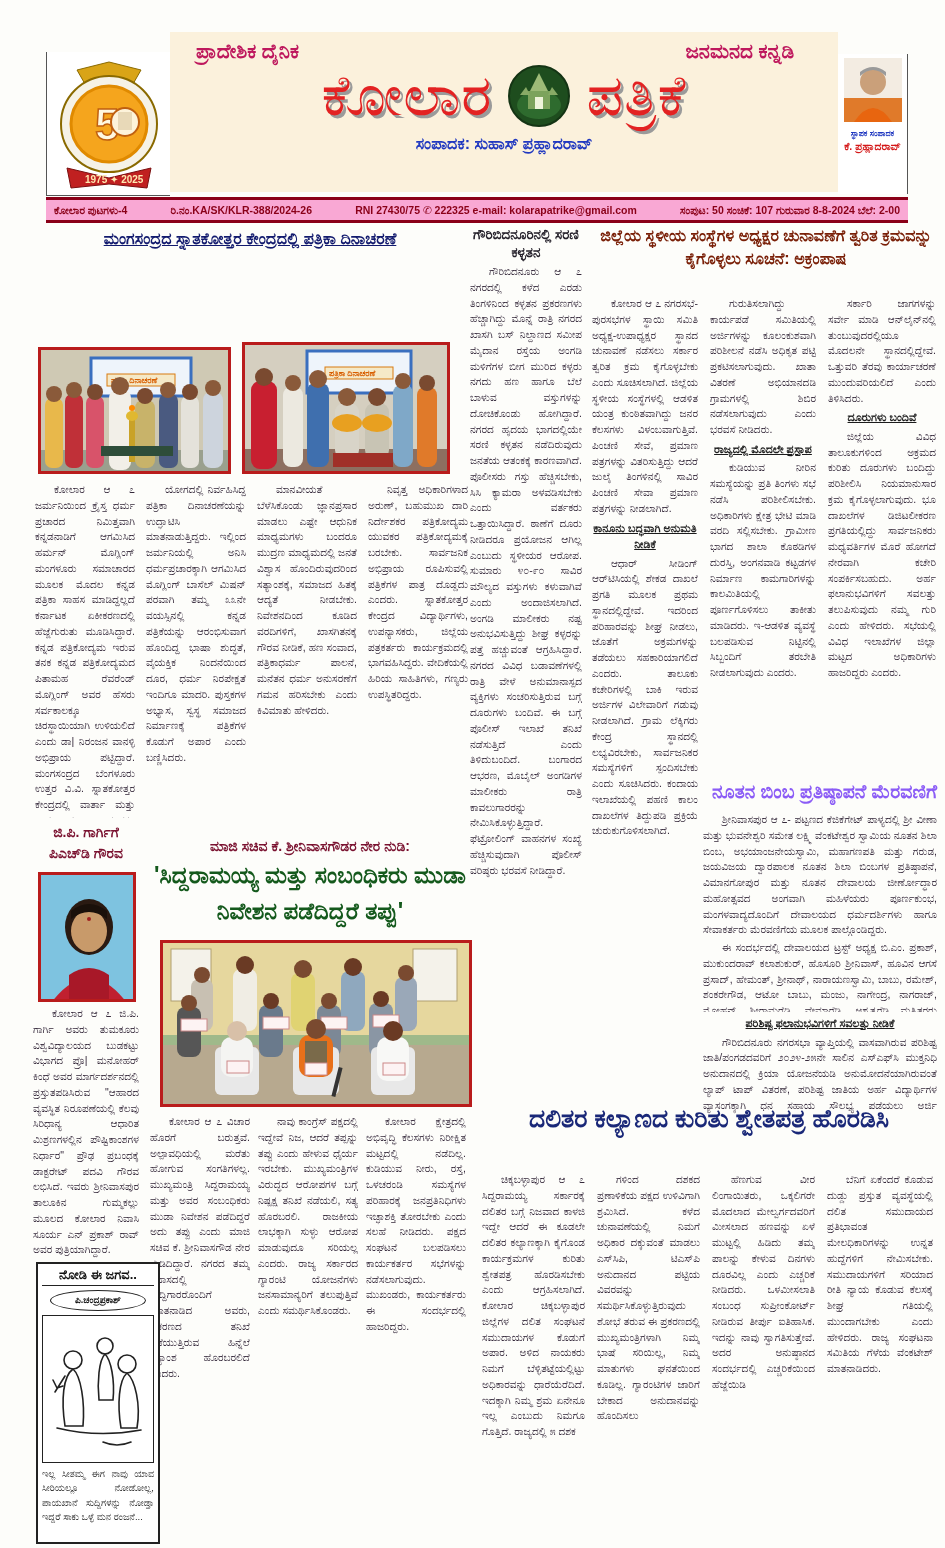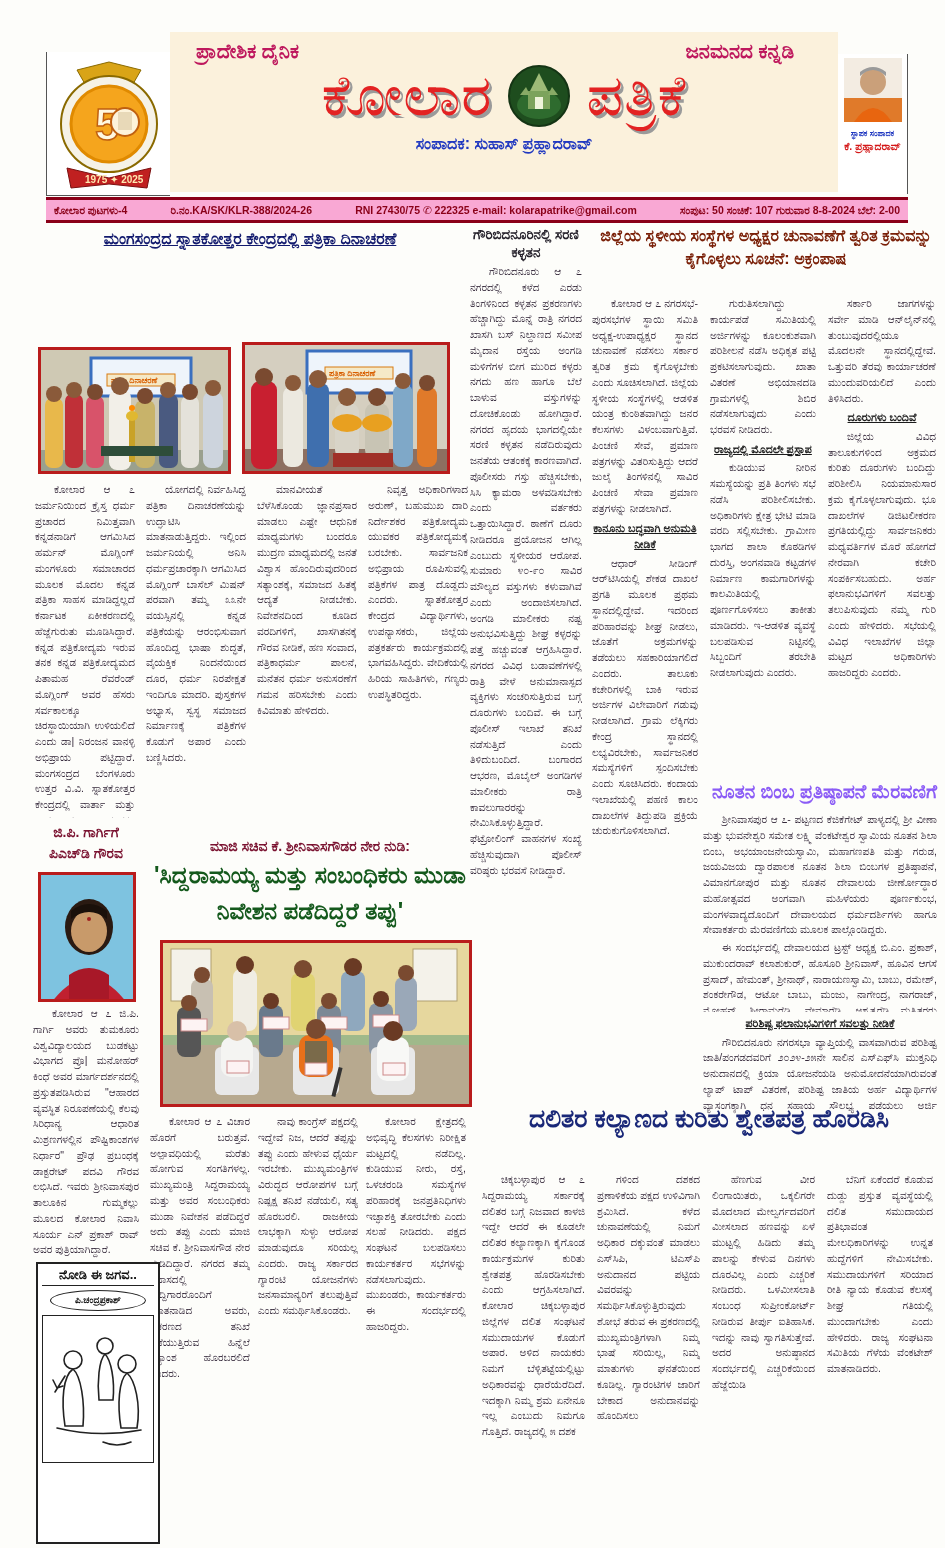--- a/index.html
+++ b/index.html
@@ -318,15 +318,16 @@
           <path d="M22 60 L12 76 M14 72 L10 64 M14 72 L20 70"></path>
           <circle cx="62" cy="30" r="8"></circle>
           <path d="M62 38 C56 44 54 66 56 84 L70 84 C72 64 68 44 62 38 Z"></path>
           <circle cx="84" cy="48" r="9"></circle>
           <path d="M84 57 C76 64 74 88 78 112 L94 112 C98 88 92 64 84 57 Z"></path>
           <path d="M14 112 Q55 122 98 114"></path>
           <path d="M60 126 Q74 132 88 126"></path>
         </g>
       </svg>
     </div>
+    <div class="cartoon-caption">ಇಲ್ಲ ಸೀತಮ್ಮ ಈಗ ನಾವು ಯಾವ ಸೀರಿಯಲ್ಲೂ ನೋಡೋಲ್ಲ, ಪಾಯಖಾನೆ ಸುದ್ದಿಗಳನ್ನು ನೋಡ್ತಾ ಇದ್ದರೆ ಸಾಕು ಒಳ್ಳೆ ಮನ ರಂಜನೆ...</div>
   </div>
 
 </div>
 
 </body></html>

